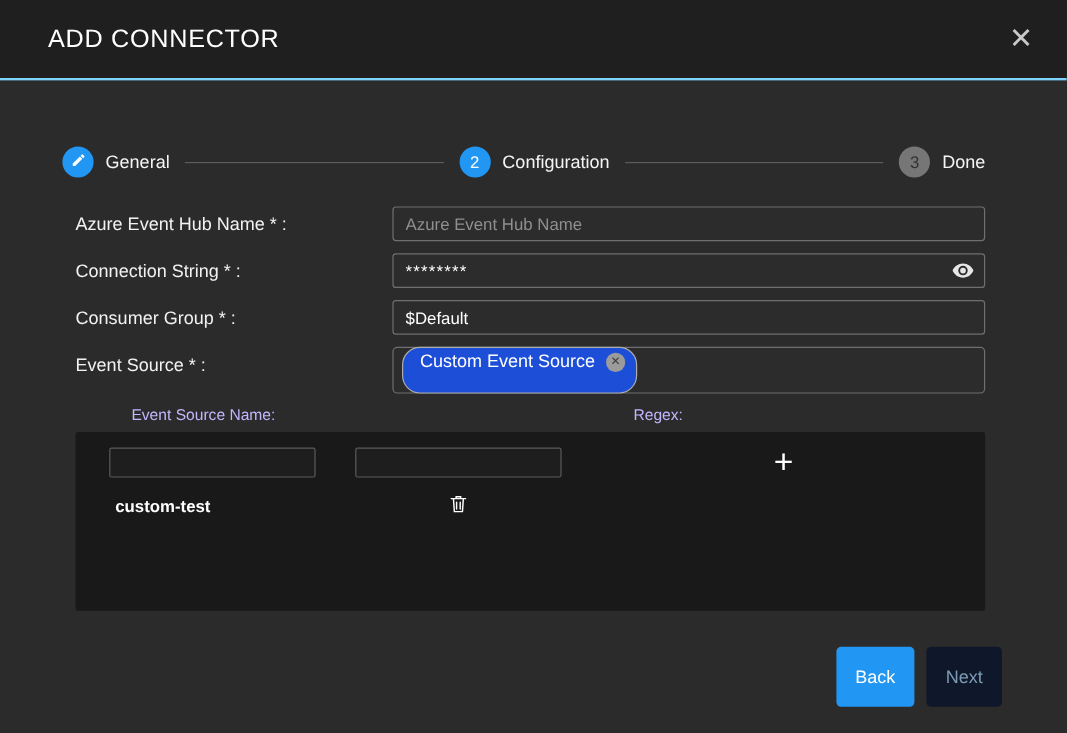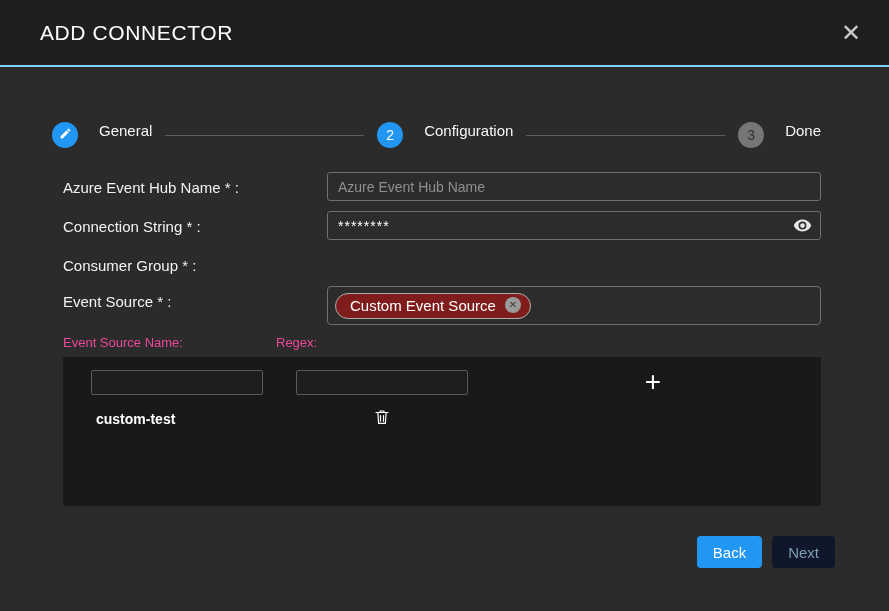--- a/index.html
+++ b/index.html
@@ -22,21 +22,21 @@
   }
   .dlg-title { font-size: 21px; font-weight: 500; letter-spacing: 0.6px; color: #ffffff; }
   .dlg-close {
     background: none; border: none; color: #c9c9c9;
     font-size: 24px; line-height: 1; cursor: pointer;
     font-family: "Liberation Sans", sans-serif;
   }
 
   
   .stepper { display: flex; align-items: center; margin: 55px 68px 24px 52px; }
-  .step { display: flex; align-items: flex-start; gap: 21px; cursor: pointer; }
+  .step { display: flex; align-items: center; gap: 10px; cursor: pointer; }
   .step-circle {
     width: 26px; height: 26px; border-radius: 50%;
     display: flex; align-items: center; justify-content: center;
     font-size: 14px; color: #fff; flex: 0 0 26px;
   }
   .step-circle.blue { background: #2196f3; }
   .step-circle.gray { background: #767676; color: #333333; }
   .step-label { font-size: 15px; color: #f5f5f5; white-space: nowrap; }
   .step-line { flex: 1; height: 1px; background: #5c5c5c; margin: 0 13px; }
 
@@ -60,33 +60,33 @@
   }
 
   
   .chip-field {
     width: 100%; height: 39px;
     background: #2c2c2c; border: 1px solid #6f6f6f; border-radius: 4px;
     display: flex; align-items: center; padding: 0 7px;
   }
   .chip {
     display: inline-flex; align-items: center; gap: 9px;
-    background: #7f1d1d; border: 1px solid #adadad; border-radius: 15px;
-    padding: 3px 9px 4px 14px; font-size: 15px; color: #ffffff;
+    background: #1d4ed8; border: 1px solid #adadad; border-radius: 15px;
+    padding: 3px 9px 17px 14px; font-size: 15px; color: #ffffff;
   }
   .chip-remove {
     width: 16px; height: 16px; border-radius: 50%;
     background: #9b9b9b; color: #3c3c3c; border: none; cursor: pointer;
     display: flex; align-items: center; justify-content: center;
     font-size: 10px; line-height: 1; padding: 0;
     font-family: "Liberation Sans", sans-serif;
   }
 
   
-  .panel-headers { display: grid; grid-template-columns: 213px 1fr; font-size: 13px; color: #ec4899; margin-bottom: 7px; }
+  .panel-headers { display: grid; grid-template-columns: 213px 1fr; font-size: 13px; color: #c4b5fd; margin-bottom: 7px; text-align: center; }
   .panel {
     background: #191919; border-radius: 2px;
     height: 149px; padding: 13px 16px;
   }
   .panel-row { display: grid; grid-template-columns: 184px 172px 1fr; column-gap: 33px; align-items: center; }
   .panel-row + .panel-row { margin-top: 13px; }
   .panel-input {
     height: 25px; background: #1e1e1e; border: 1px solid #5a5a5a; border-radius: 2px;
     color: #ffffff; font-size: 13px; padding: 0 8px; outline: none;
     font-family: "Liberation Sans", sans-serif;
@@ -100,21 +100,21 @@
     font-size: 28px; font-weight: 300; line-height: 0.8; cursor: pointer; padding: 0;
     font-family: "Liberation Sans", sans-serif;
   }
   .value-cell { font-size: 14px; font-weight: bold; color: #ffffff; }
   .value-name { padding-left: 17px; }
   .trash-btn { background: none; border: none; cursor: pointer; padding: 0; display: flex; }
 
   
   .dlg-footer { display: flex; justify-content: flex-end; gap: 10px; padding: 20px 54px 0 0; }
   .btn {
-    min-width: 60px; height: 32px; border: none; border-radius: 4px;
+    min-width: 60px; height: 50px; border: none; border-radius: 4px;
     font-size: 15px; padding: 0 16px; cursor: pointer;
     font-family: "Liberation Sans", sans-serif;
   }
   .btn-back { background: #2196f3; color: #ffffff; }
   .btn-next { background: #0f172a; color: #7e9cb4; }
 </style>
 </head>
 <body>
 
 <div class="dialog">
@@ -165,20 +165,23 @@
             <svg viewBox="0 0 24 24" width="19" height="19" fill="#e6e6e6">
                 <path d="M12 4.5C7 4.5 2.73 7.61 1 12c1.73 4.39 6 7.5 11 7.5s9.27-3.11 11-7.5c-1.73-4.39-6-7.5-11-7.5zM12 17a5 5 0 1 1 0-10 5 5 0 0 1 0 10zm0-8a3 3 0 1 0 0 6 3 3 0 0 0 0-6z"></path>
               </svg>
           </span>
         </button>
       </div>
     </div>
 
     <div class="form-row">
       <div class="form-label">Consumer Group * :</div>
+      <div class="form-control">
+        <input class="text-input" type="text" value="$Default" style="">
+      </div>
     </div>
 
     <div class="form-row">
       <div class="form-label">Event Source * :</div>
       <div class="form-control">
         <div class="chip-field">
           <span class="chip">
             <span>Custom Event Source</span>
             <button class="chip-remove">✕</button>
           </span>

